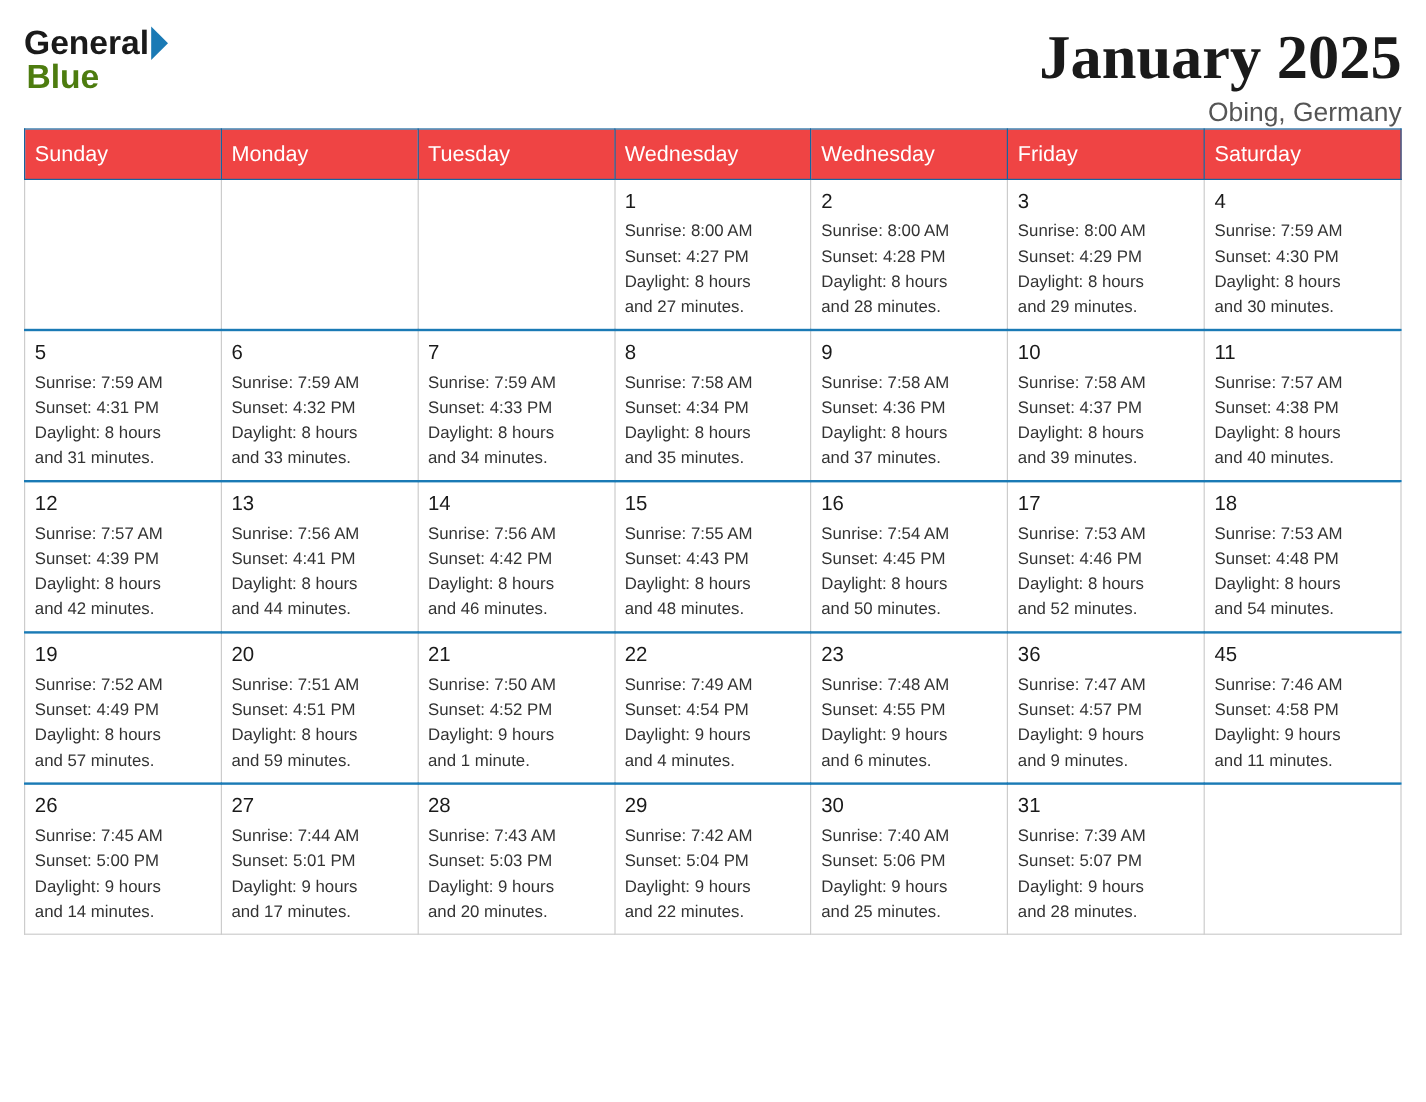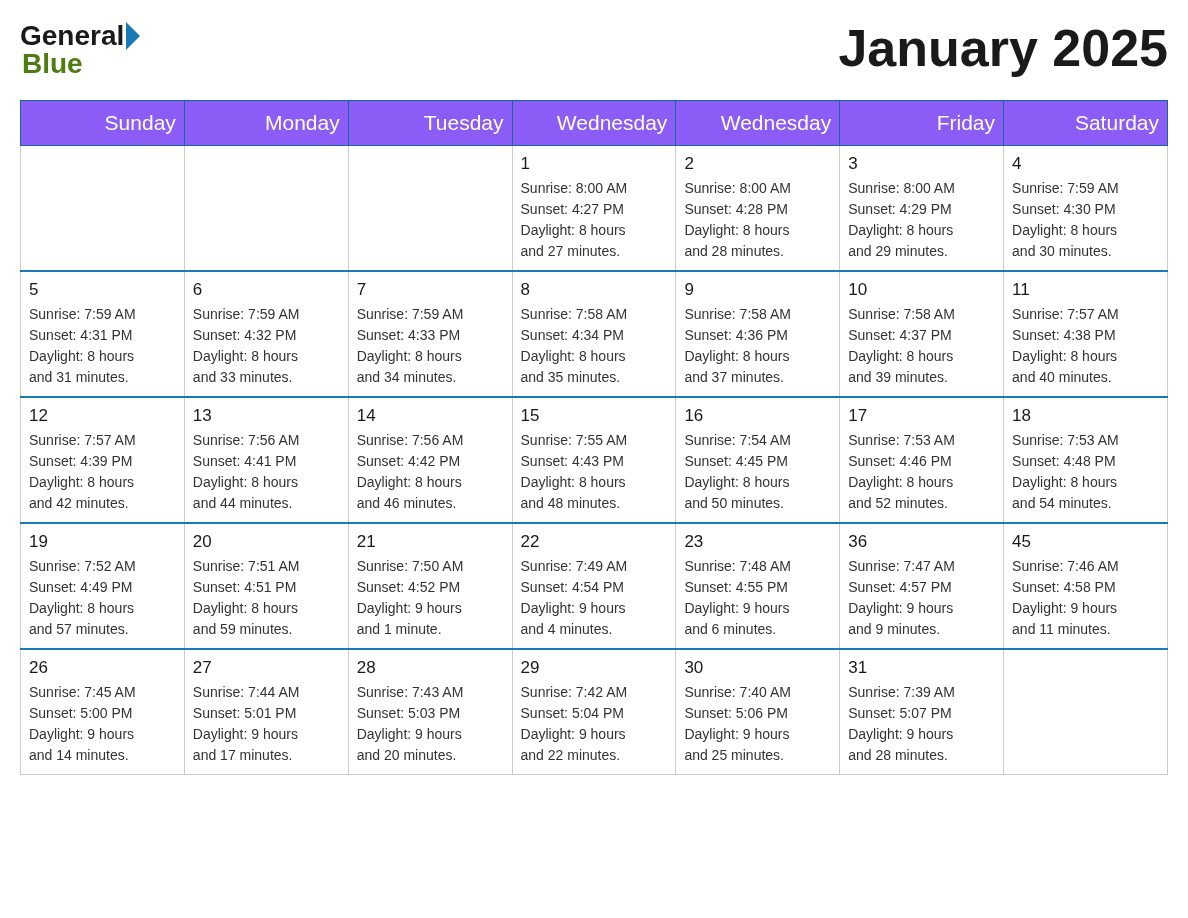--- a/index.html
+++ b/index.html
@@ -9,21 +9,20 @@
       color: #333;
       padding: 20px;
       width: 1188px;
       min-height: 918px;
     }
 
     .header {
       display: flex;
       justify-content: space-between;
       align-items: flex-start;
-      margin-bottom: 20px;
     }
 
     .logo {
       display: flex;
       flex-direction: column;
       align-items: flex-start;
     }
 
     .logo-text {
       display: flex;
@@ -55,40 +54,41 @@
 
     .title-section {
       text-align: right;
     }
 
     .main-title {
       font-size: 52px;
       font-weight: bold;
       color: #1a1a1a;
       line-height: 1.1;
+      font-family: Liberation Serif, serif;
     }
 
     .subtitle {
       font-size: 22px;
       color: #555;
       margin-top: 4px;
     }
 
     .calendar {
       width: 100%;
       border-collapse: collapse;
       border: 1px solid #ccc;
     }
 
     .calendar th {
-      background-color: #8b5cf6;
+      background-color: #ef4444;
       color: #fff;
       padding: 10px 8px;
-      text-align: right;
-      font-size: 21px;
+      text-align: left;
+      font-size: 18px;
       font-weight: normal;
       border: 1px solid #1565a0;
     }
 
     .calendar td {
       vertical-align: top;
       padding: 8px;
       border: 1px solid #ccc;
       width: calc(100% / 7);
       min-height: 100px;
@@ -129,20 +129,21 @@
     <div class="logo-text">
       <span class="logo-general">General</span>
       <span class="logo-arrow"></span>
     </div>
     <div style="margin-top:-4px; margin-left:2px;">
       <span class="logo-blue">Blue</span>
     </div>
   </div>
   <div class="title-section">
     <div class="main-title">January 2025</div>
+    <div class="subtitle">Obing, Germany</div>
   </div>
 </div>
 
 <table class="calendar">
   <thead>
     <tr>
 
     <th>Sunday</th>
         <th>Monday</th>
         <th>Tuesday</th>

